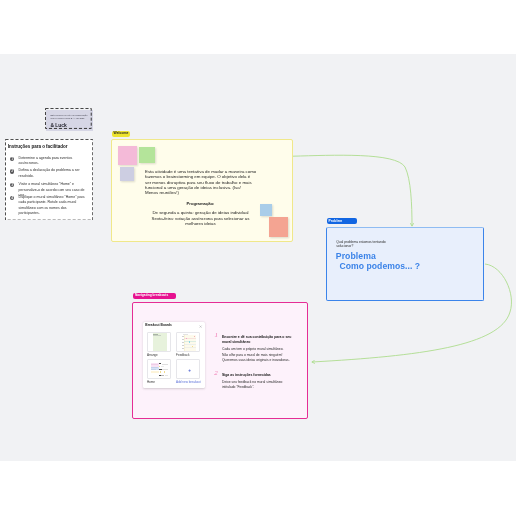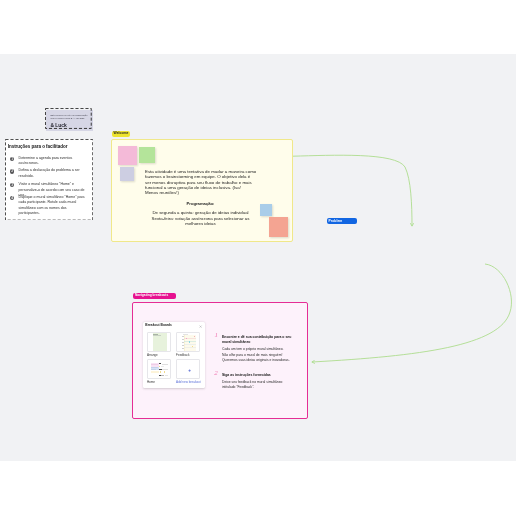--- a/index.html
+++ b/index.html
@@ -140,20 +140,26 @@
 melhores ideias</div>
     </div>
   <div class="sticky" style="left: 6.2px; top: 5.9px; width: 19.2px; height: 19.5px; background: rgb(244, 186, 216);"></div>
       <div class="sticky" style="left: 26.5px; top: 7px; width: 16.4px; height: 15.7px; background: rgb(180, 228, 154);"></div>
       <div class="sticky" style="left: 8.4px; top: 26.9px; width: 13.2px; height: 14px; background: rgb(205, 206, 226);"></div>
       <div class="sticky" style="left: 148.3px; top: 63.9px; width: 11.8px; height: 12.1px; background: rgb(169, 205, 233);"></div>
       <div class="sticky" style="left: 156.9px; top: 77.4px; width: 19px; height: 19.4px; background: rgb(244, 164, 146);"></div>
     </div>
 
   <div class="badge" id="problem-badge">Problem</div>
+  <div class="abs" id="problem-frame">
+    <div id="problem-q">Qual problema estamos tentando
+solucionar?</div>
+    <div id="problem-h1">Problema</div>
+    <div id="problem-h2">Como podemos... ?</div>
+  </div>
 
   <div class="badge" id="pink-badge">Navigating breakouts</div>
   <div class="abs" id="pink-frame">
     <div id="bk-dialog">
       <div id="bk-title">Breakout Boards</div>
       <div id="bk-close">
         <svg viewBox="0 0 10 10" width="3.2" height="3.2">
             <path d="M1.6,1.6 L8.4,8.4 M8.4,1.6 L1.6,8.4" stroke="#6e6e73" stroke-width="0.9" fill="none"></path>
           </svg>
       </div>

